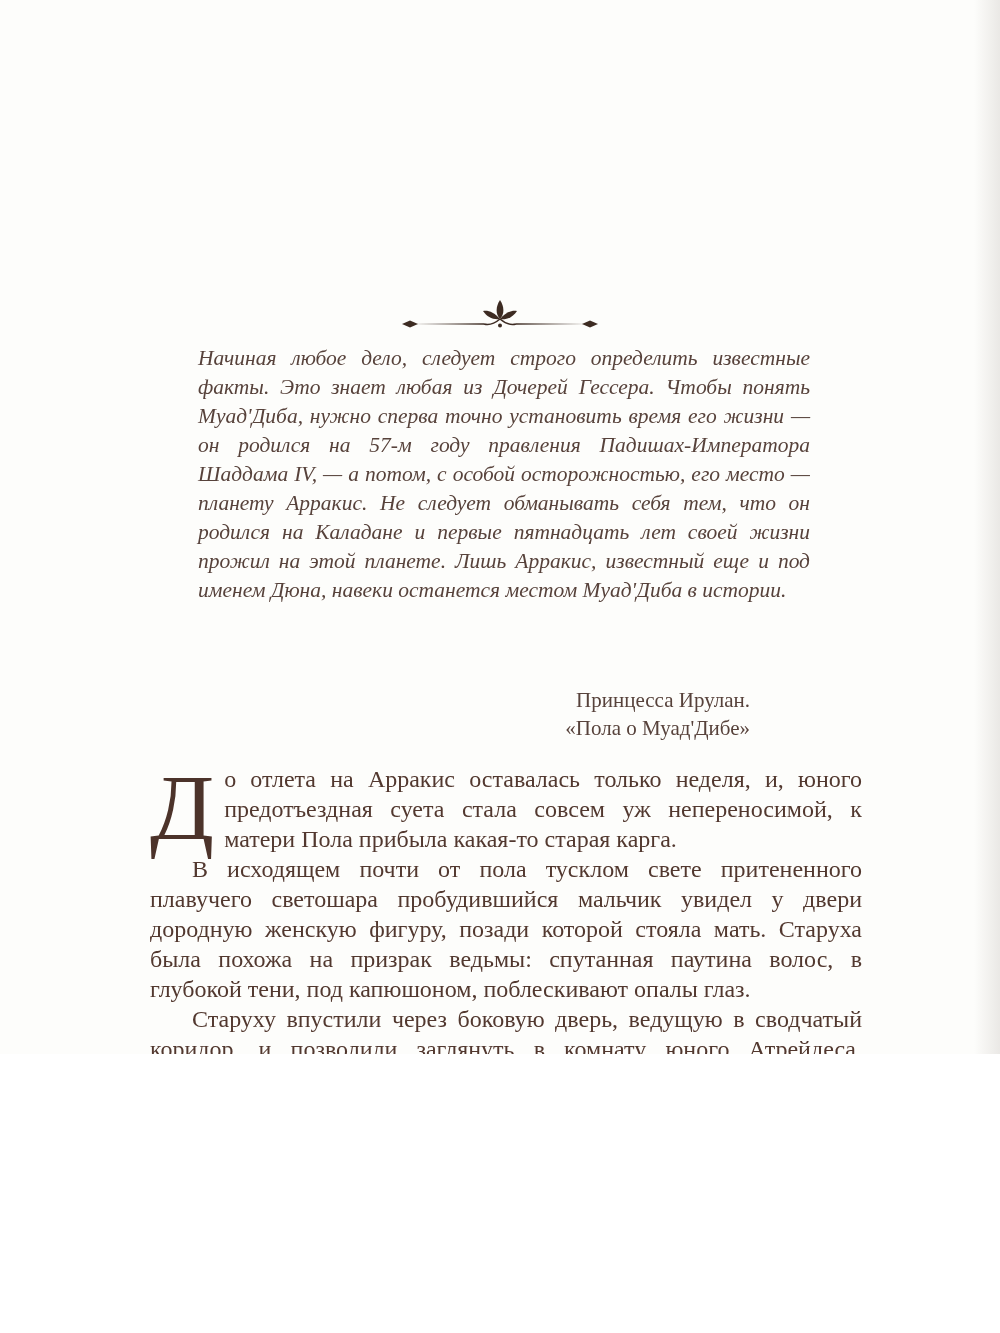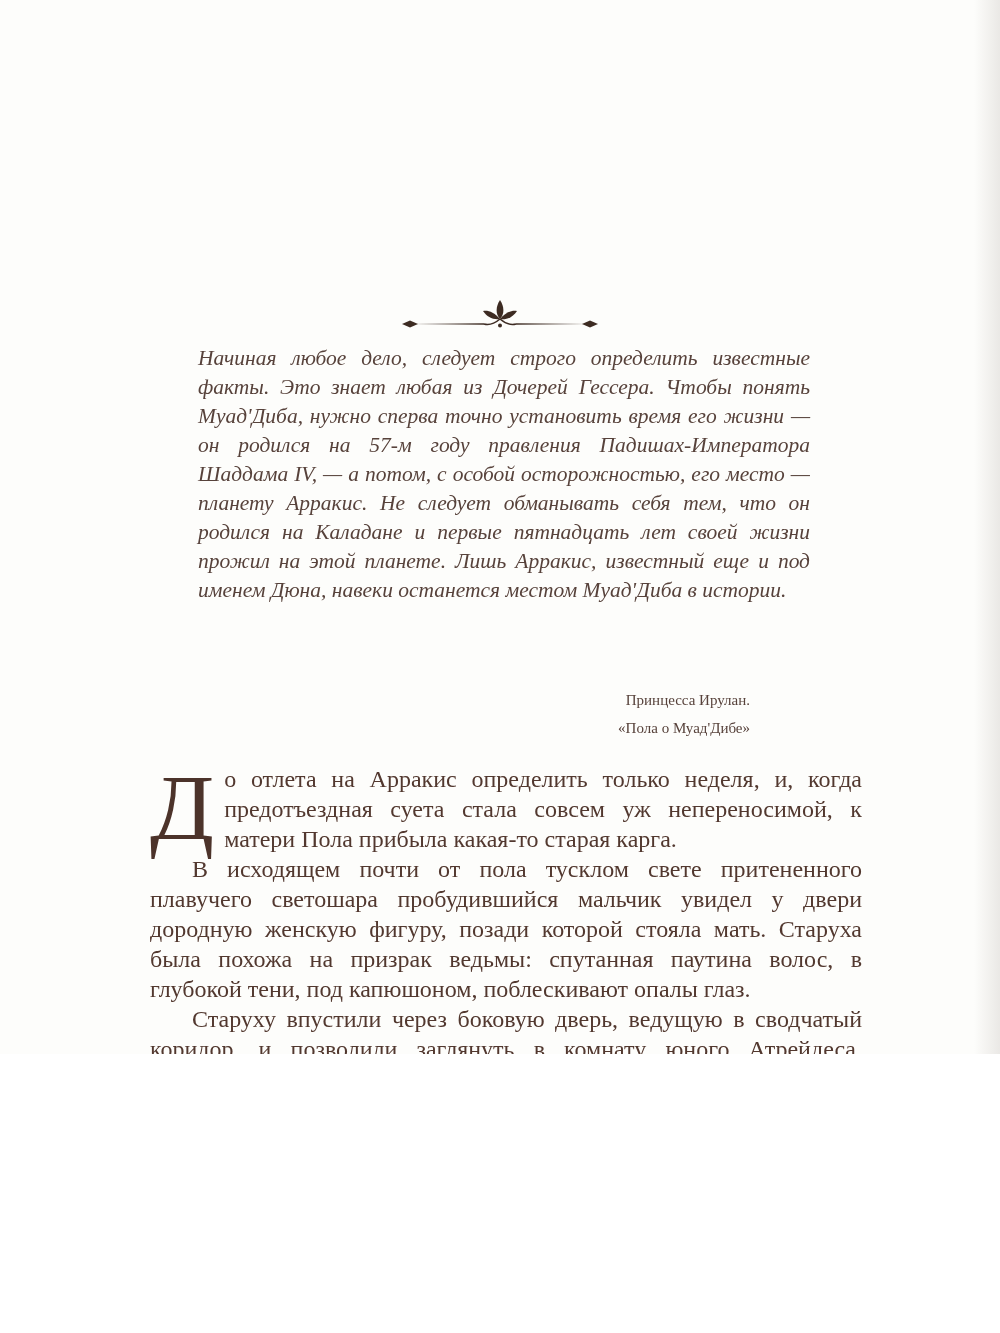--- a/index.html
+++ b/index.html
@@ -46,21 +46,21 @@
     line-height: 29px;
     text-align: justify;
     color: #57423b;
   }
   .attribution {
     position: absolute;
     top: 686px;
     left: 400px;
     width: 350px;
     text-align: right;
-    font-size: 15px;
+    font-size: 21px;
     line-height: 28px;
     color: #57423b;
   }
   .body-text {
     position: absolute;
     top: 764px;
     left: 150px;
     width: 712px;
     font-size: 24px;
     line-height: 30px;
@@ -111,18 +111,18 @@
   </div>
 
   <div class="epigraph">Начиная любое дело, следует строго определить известные факты. Это знает любая из Дочерей Гессера. Чтобы понять Муад'Диба, нужно сперва точно установить время его жизни — он родился на 57-м году правления Падишах-Императора Шаддама IV, — а потом, с особой осторожностью, его место — планету Арракис. Не следует обманывать себя тем, что он родился на Каладане и первые пятнадцать лет своей жизни прожил на этой планете. Лишь Арракис, известный еще и под именем Дюна, навеки останется местом Муад'Диба в истории.</div>
 
   <div class="attribution">
     <div>Принцесса Ирулан.</div>
     <div>«Пола о Муад'Дибе»</div>
   </div>
 
   <div class="body-text">
-    <p class="dropcap-p"><span class="dropcap">Д</span><span>о отлета на Арракис определить только неделя, и, когда предотъездная суета стала совсем уж непереносимой, к матери Пола прибыла какая-то старая карга.</span></p>
+    <p class="dropcap-p"><span class="dropcap">Д</span><span>о отлета на Арракис оставалась только неделя, и, юного предотъездная суета стала совсем уж непереносимой, к матери Пола прибыла какая-то старая карга.</span></p>
     <p>В исходящем почти от пола тусклом свете притененного плавучего светошара пробудившийся мальчик увидел у двери дородную женскую фигуру, позади которой стояла мать. Старуха была похожа на призрак ведьмы: спутанная паутина волос, в глубокой тени, под капюшоном, поблескивают опалы глаз.</p>
     <p>Старуху впустили через боковую дверь, ведущую в сводчатый коридор, и позволили заглянуть в комнату юного Атрейдеса, лежащего в кровати.</p>
   </div>
 
 </div>
 
 </body></html>

